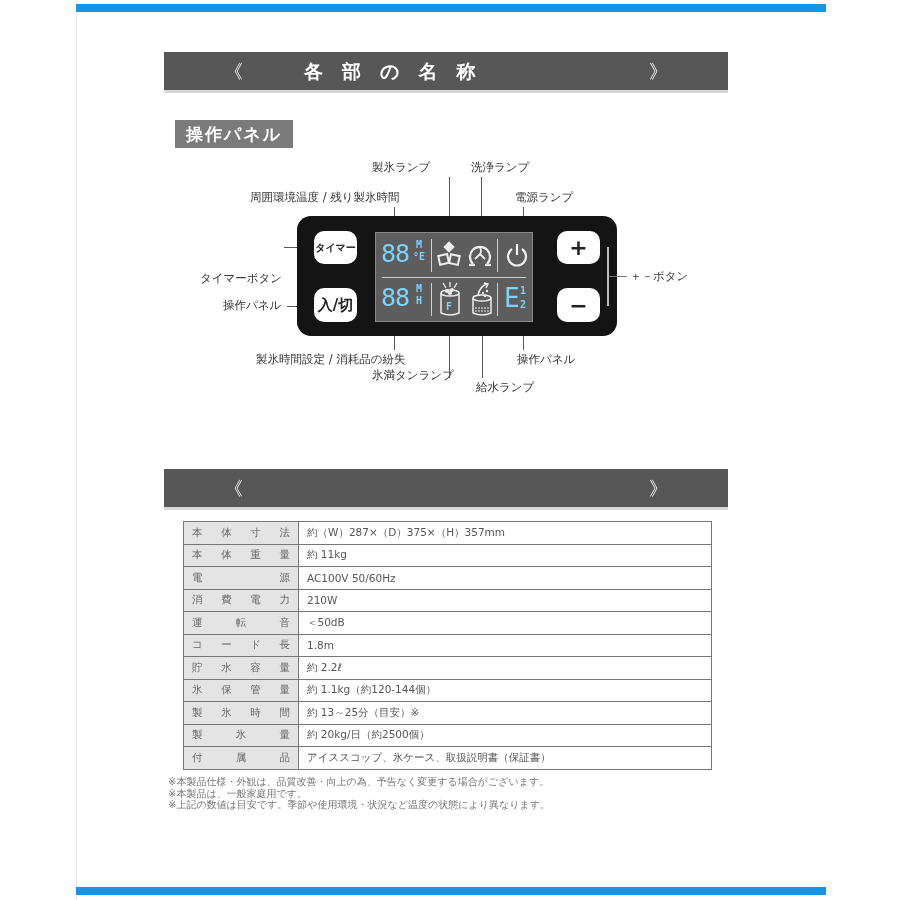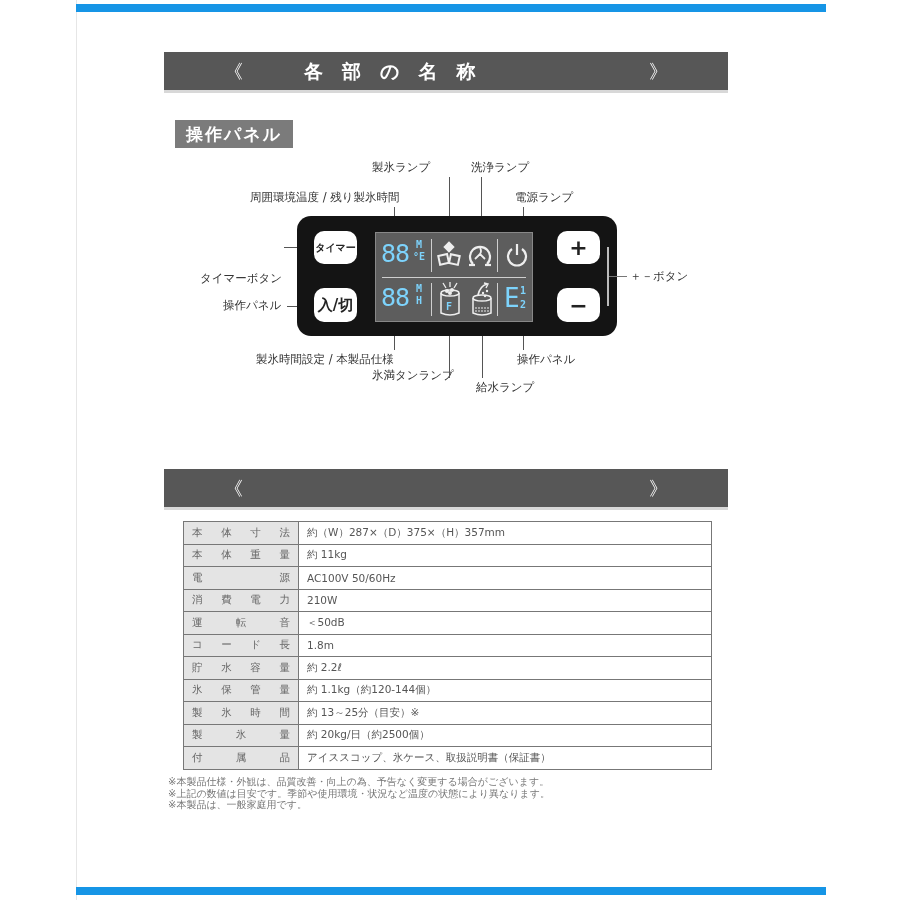--- a/index.html
+++ b/index.html
@@ -55,21 +55,21 @@
 
 <div class="subheader">操作パネル</div>
 
 <span class="lbl" style="left:372px; top:160px;">製氷ランプ</span>
 <span class="lbl" style="left:471px; top:160px;">洗浄ランプ</span>
 <span class="lbl" style="left:250px; top:190px;">周囲環境温度 / 残り製氷時間</span>
 <span class="lbl" style="left:515px; top:190px;">電源ランプ</span>
 <span class="lbl" style="left:200px; top:239px;margin-top:32px;">タイマーボタン</span>
 <span class="lbl" style="left:223px; top:298px;">操作パネル</span>
 <span class="lbl" style="left:630px; top:269px;">＋－ボタン</span>
-<span class="lbl" style="left:256px; top:352px;">製氷時間設定 / 本製品仕様</span>
+<span class="lbl" style="left:256px; top:352px;">製氷時間設定 / 消耗品の紛失</span>
 <span class="lbl" style="left:517px; top:352px;">操作パネル</span>
 <span class="lbl" style="left:372px; top:368px;">氷満タンランプ</span>
 <span class="lbl" style="left:476px; top:380px;">給水ランプ</span>
 
 <div class="line" style="left:449px; top:177px; width:1px; height:72px;"></div>
 <div class="line" style="left:481px; top:177px; width:1px; height:72px;"></div>
 <div class="line" style="left:394px; top:207px; width:1px; height:40px;"></div>
 <div class="line" style="left:523px; top:207px; width:1px; height:40px;"></div>
 <div class="line" style="left:284px; top:247px; width:30px; height:1px;"></div>
 <div class="line" style="left:287px; top:306px; width:27px; height:1px;"></div>
@@ -268,15 +268,15 @@
             <i style="font-style: normal;">品</i>
           </span>
         </td>
         <td class="v">アイススコップ、氷ケース、取扱説明書（保証書）</td>
       </tr>
     </tbody>
 </table>
 
 <div class="notes">
   <div>※本製品仕様・外観は、品質改善・向上の為、予告なく変更する場合がございます。</div>
+  <div>※本製品は、一般家庭用です。</div>
   <div>※上記の数値は目安です。季節や使用環境・状況など温度の状態により異なります。</div>
-  <div>※本製品は、一般家庭用です。</div>
 </div>
 
 </body></html>

